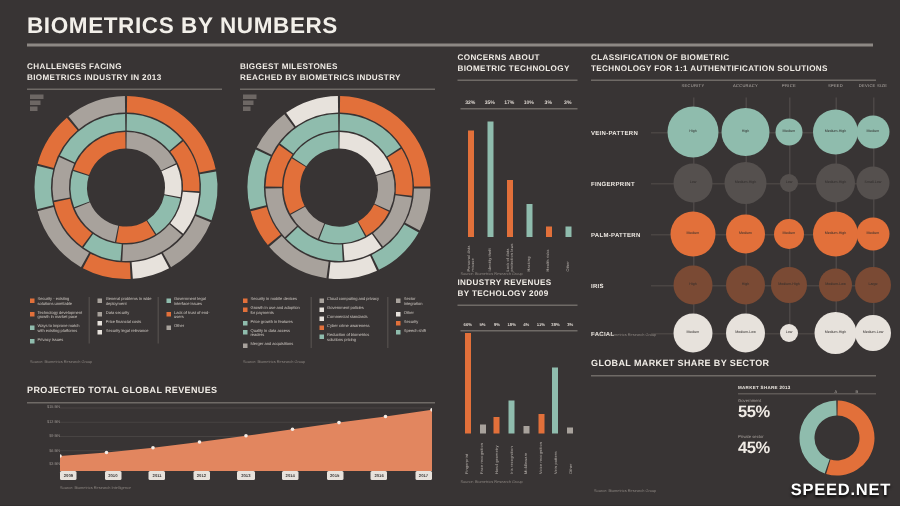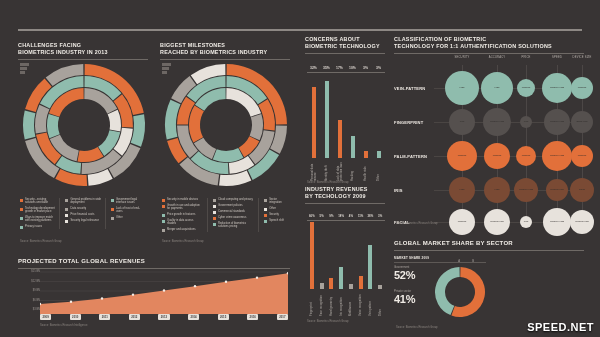--- a/index.html
+++ b/index.html
@@ -52,20 +52,21 @@
   .big-num{font-size:11px;font-weight:bold;color:#f0ebe5;line-height:11px;letter-spacing:-.3px;}
   .sml{font-size:2.8px;color:#a9a29d;line-height:3.4px;}
   .wm{position:absolute;right:6px;bottom:4px;font-size:11px;font-weight:bold;
       color:#fff;letter-spacing:.5px;text-shadow:0 1px 2px #000;}
 </style>
 </head>
 <body>
 
 <div class="page">
 
+  <div class="title">BIOMETRICS BY NUMBERS</div>
   <div class="title-rule"></div>
 
   <div style="position:absolute;left:18px;top:42px;width:130px;">
     <div class="sec-h">CHALLENGES FACING</div>
     <div class="sec-h">BIOMETRICS INDUSTRY IN 2013</div>
     <div class="sec-rule"></div>
   </div>
   <div class="mini-leg" style="left:20px;top:62px;">
     <div><span class="sw" style="background:#6d6764"></span></div>
     <div><span class="sw" style="background:#6d6764;width:7px"></span></div>
@@ -478,30 +479,30 @@
       <div class="circ" style="width: 28px; height: 28px; left: 149px; top: 152px; background: rgb(231, 226, 220);">Medium-High</div>
       <div class="circ" style="width: 24px; height: 24px; left: 176px; top: 154px; background: rgb(231, 226, 220);">Medium-Low</div>
     </div>
   <div class="src" style="position:absolute;left:396px;top:222px;">Source: Biometrics Research Group</div>
 
   <div style="position:absolute;left:394px;top:240px;width:190px;">
     <div class="sec-h" style="font-size:6px;">GLOBAL MARKET SHARE BY SECTOR</div>
     <div class="sec-rule"></div>
   </div>
   <div id="market-blocks" style="position:absolute;left:394px;top:256px;width:192px;height:70px;">
-      <div style="position: absolute; top: 0px; width: 92px; height: 70px; left: 0px;">
-        <div style="font-size: 3px; font-weight: bold; color: rgb(236, 231, 225); letter-spacing: 0.2px;">MARKET SHARE 2009</div>
+      <div style="position: absolute; top: 0px; width: 92px; height: 70px; left: 98px;">
+        <div style="font-size: 3px; font-weight: bold; color: rgb(236, 231, 225); letter-spacing: 0.2px;">MARKET SHARE 2013</div>
         <div style="height: 1px; background: rgb(94, 89, 86); margin-top: 2px; width: 92px;"></div>
         <div class="sml" style="position: absolute; left: 0px; top: 10px;">Government</div>
-        <div class="big-num" style="position: absolute; left: 0px; top: 14px;">52%</div>
+        <div class="big-num" style="position: absolute; left: 0px; top: 14px;">55%</div>
         <div class="sml" style="position: absolute; left: 0px; top: 34px;">Private sector</div>
-        <div class="big-num" style="position: absolute; left: 0px; top: 38px;">41%</div>
+        <div class="big-num" style="position: absolute; left: 0px; top: 38px;">45%</div>
         <svg width="52" height="52" viewBox="0 0 52 52" style="position: absolute; right: 0px; top: 10px;">
-          <path d="M26.49996666733333 1.0049998333355568A25 25 0 1 1 17.39031413505389 49.47069043098109L20.834188481032335 40.082414258588656A15 15 0 1 0 26.299980000399998 11.002999900001333Z" fill="#e2703a"></path>
-          <path d="M16.458623682192794 49.10762077674782A25 25 0 0 1 25.50003333266668 1.0049998333355568L25.70001999960001 11.002999900001333A15 15 0 0 0 20.275174209315676 39.8645724660487Z" fill="#8fbcad"></path>
+          <path d="M26.49996666733333 1.0049998333355568A25 25 0 1 1 18.751616730993767 49.92615598013167L21.65097003859626 40.355693588079006A15 15 0 1 0 26.299980000399998 11.002999900001333Z" fill="#e2703a"></path>
+          <path d="M17.800623617198305 49.61715958647766A25 25 0 0 1 25.50003333266668 1.0049998333355568L25.70001999960001 11.002999900001333A15 15 0 0 0 21.080374170318983 40.1702957518866Z" fill="#8fbcad"></path>
         </svg>
         <div style="position: absolute; font-size: 2.6px; color: rgb(176, 170, 165); top: 4px; right: 26px;">A</div>
         <div style="position: absolute; font-size: 2.6px; color: rgb(176, 170, 165); top: 4px; right: 12px;">B</div>
       </div>
     </div>
   <div class="src" style="position:absolute;left:396px;top:326px;">Source: Biometrics Research Group</div>
 
   <div class="wm">SPEED.NET</div>
 </div>
 

